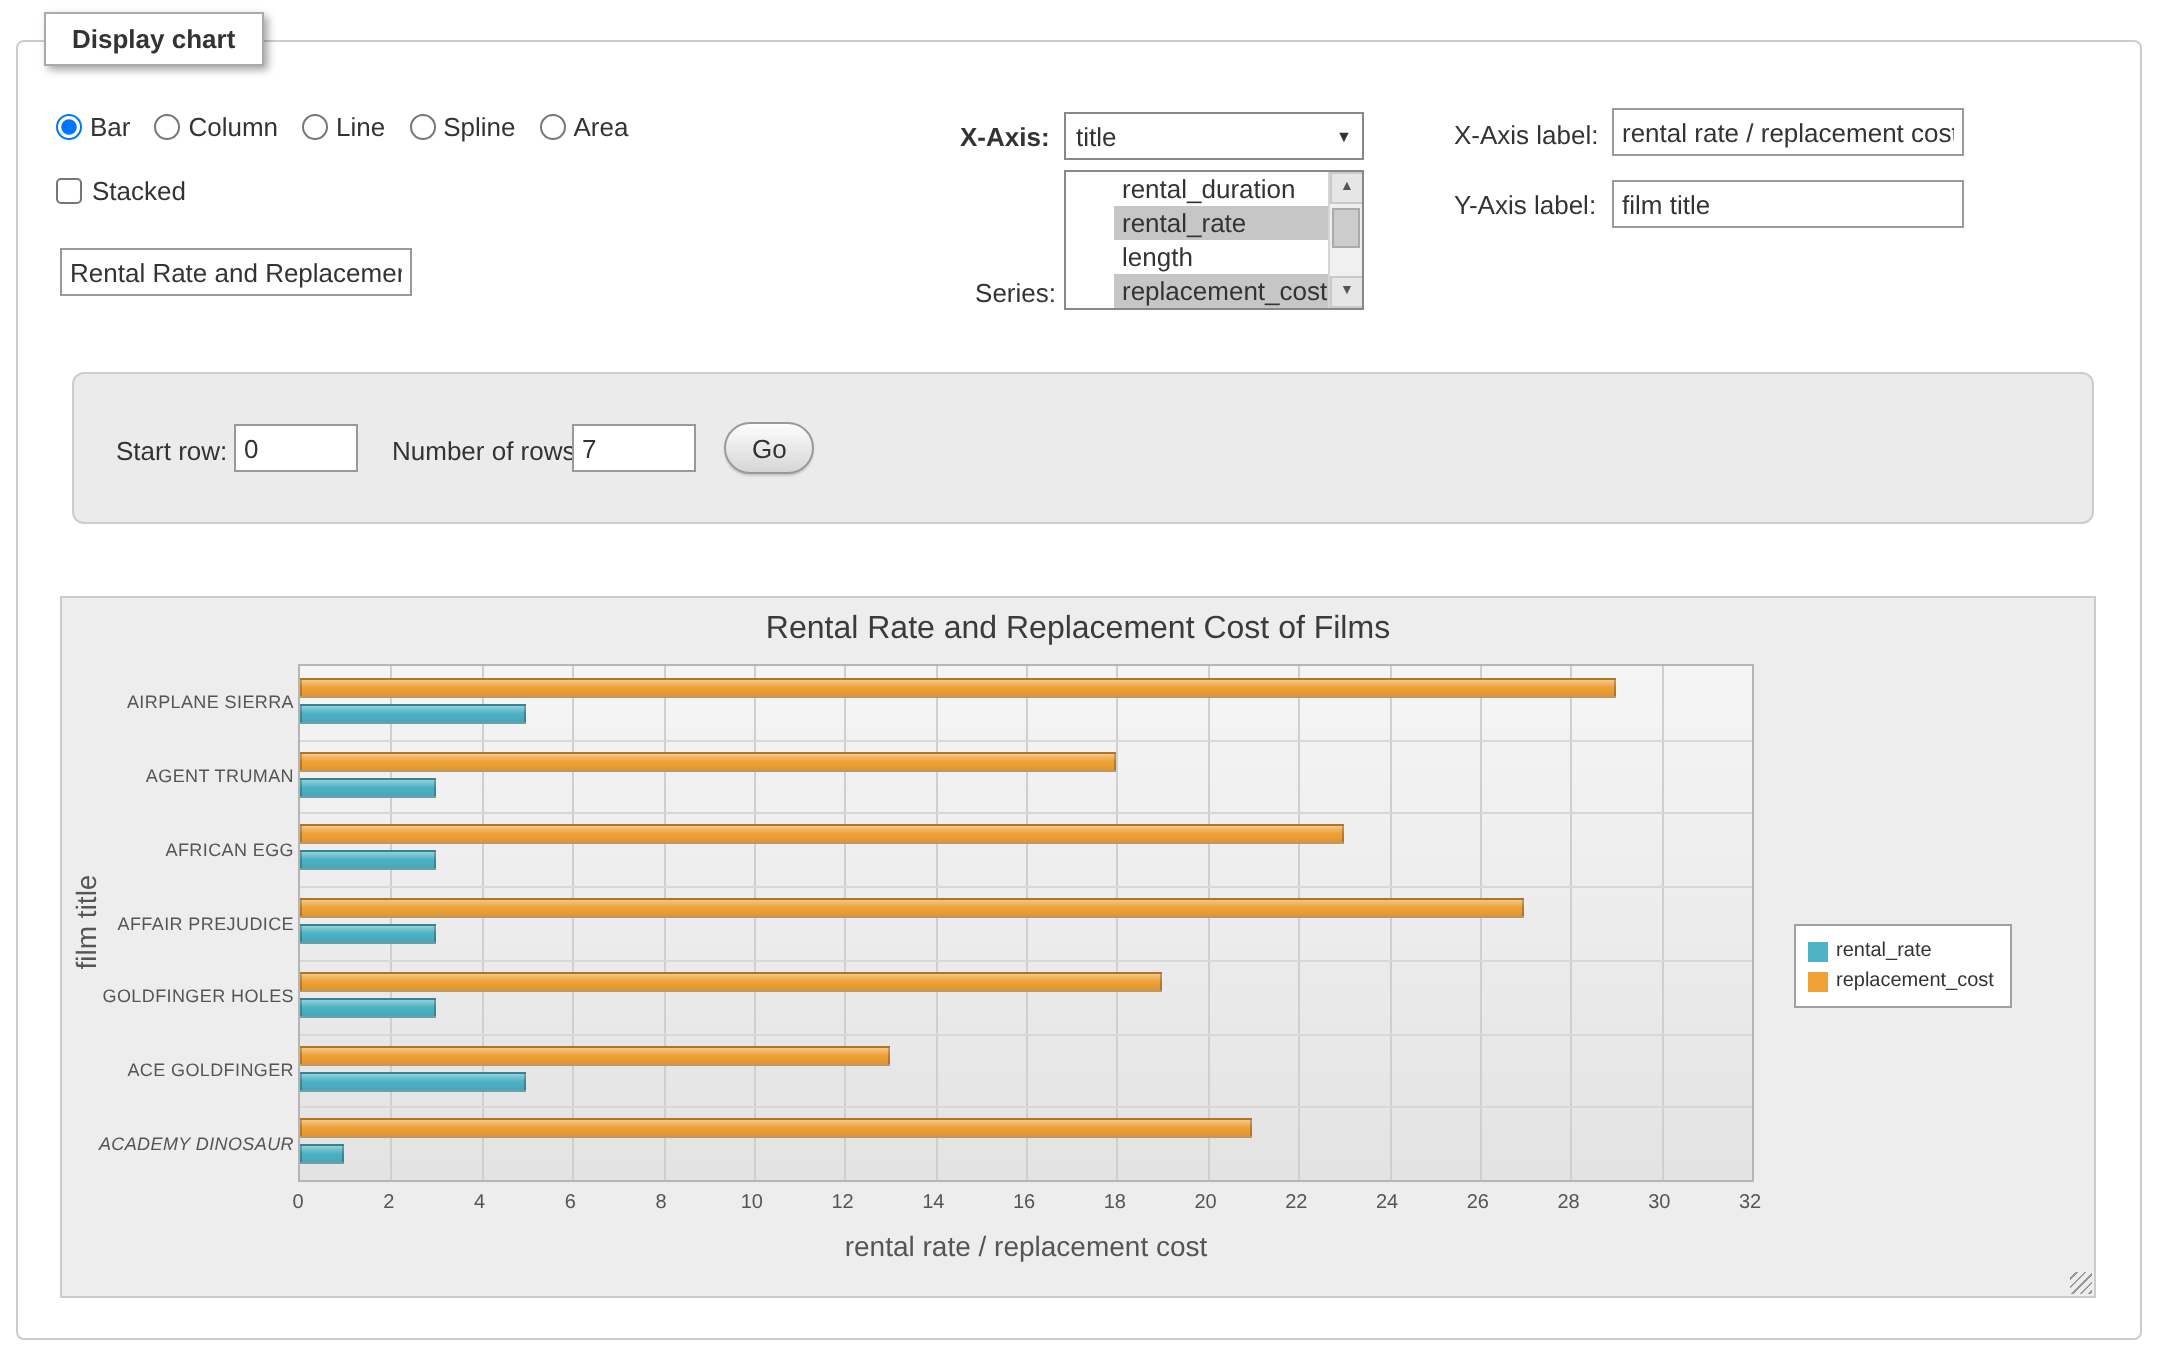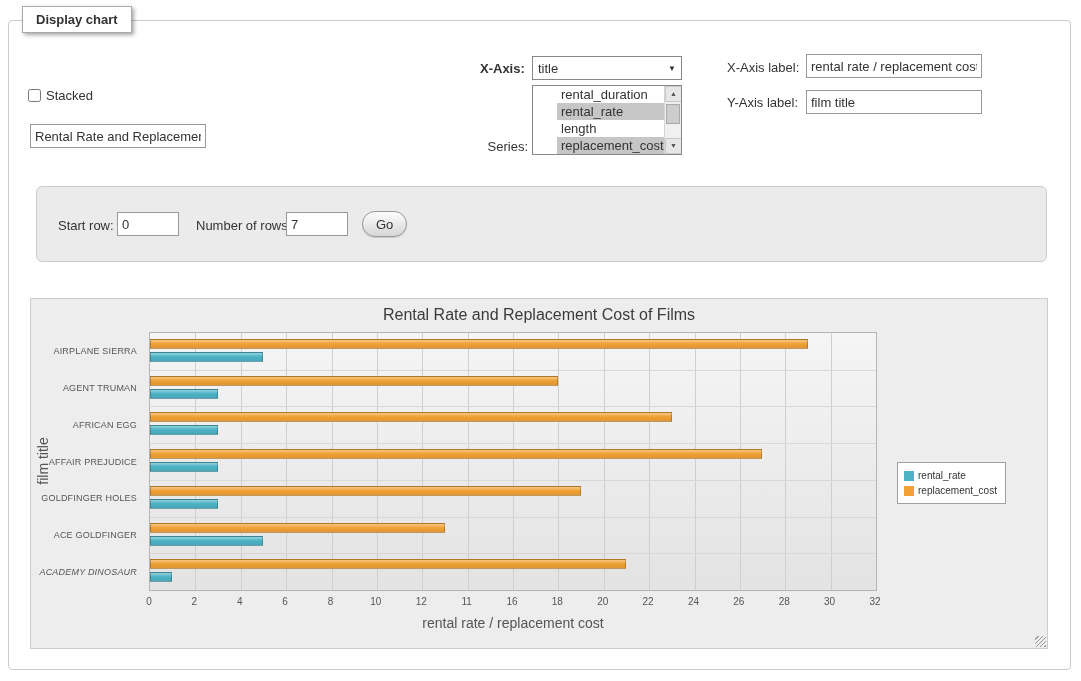--- a/index.html
+++ b/index.html
@@ -55,21 +55,21 @@
   .chart-panel { position:absolute; left:30px; top:298px; width:1018px; height:351px;
     background:#ededed; border:1px solid #ccc; }
   .chart-title { position:absolute; left:0; top:7px; width:100%; text-align:center;
     font-size:16px; color:#3b3b3b; }
   .plot-area { position:absolute; left:118px; top:33px; width:728px; height:259px;
     background:linear-gradient(#f5f5f5, #e3e3e3); border:1px solid #b5b5b5; }
   .gridline-v { position:absolute; top:0; bottom:0; width:1px; background:#cfcfcf; }
   .gridline-h { position:absolute; left:0; right:0; height:1px; background:#d8d8d8; }
   .bar { position:absolute; left:0; height:10px; border:1px solid rgba(0,0,0,0.22);
     background-image:linear-gradient(rgba(255,255,255,0.4), rgba(255,255,255,0) 45%, rgba(0,0,0,0.07)); }
-  .cat-labels { position:absolute; left:0; top:33px; width:112px; height:259px; }
+  .cat-labels { position:absolute; left:10px; top:33px; width:112px; height:259px; }
   .cat-label { position:absolute; right:6px; transform:translateY(-50%); font-size:9px;
     color:#555; white-space:nowrap; letter-spacing:0.2px; }
   .tick-labels { position:absolute; left:118px; top:297px; width:728px; height:14px; }
   .tick-label { position:absolute; transform:translateX(-50%); font-size:10px; color:#555; }
   .x-axis-title { position:absolute; left:118px; top:316px; width:728px; text-align:center;
     font-size:14px; color:#555; }
   .y-axis-title { position:absolute; left:12px; top:162px; transform:translate(-50%,-50%) rotate(-90deg);
     font-size:14px; color:#555; white-space:nowrap; }
   .chart-legend { position:absolute; left:866px; top:163px; background:#fff; border:1px solid #a0a0a0;
     padding:5px 8px 5px 6px; }
@@ -81,20 +81,42 @@
     cursor:se-resize; }
 </style>
 </head>
 <body>
 
 <div class="page">
 
   <div class="fieldset-border"></div>
   <div class="fieldset-legend">Display chart</div>
 
+  <div class="radio-group" id="chart-type-radios">
+      <label class="radio-item">
+        <input type="radio" name="charttype" checked="" style="">
+        <span>Bar</span>
+      </label>
+      <label class="radio-item">
+        <input type="radio" name="charttype" style="">
+        <span>Column</span>
+      </label>
+      <label class="radio-item">
+        <input type="radio" name="charttype" style="">
+        <span>Line</span>
+      </label>
+      <label class="radio-item">
+        <input type="radio" name="charttype" style="">
+        <span>Spline</span>
+      </label>
+      <label class="radio-item">
+        <input type="radio" name="charttype" style="">
+        <span>Area</span>
+      </label>
+    </div>
 
   <label class="check-row">
     <input type="checkbox" id="stacked-checkbox" style="">
     <span>Stacked</span>
   </label>
 
   <input type="text" class="abs title-input" value="Rental Rate and Replacemer" style="">
 
   <span class="field-label" style="left:480px; top:61px; width:48px; text-align:left;font-weight:bold;">X-Axis:</span>
   <div class="select-box">
@@ -180,21 +202,21 @@
         <div class="bar" style="top: 239.286px; width: 22.4606px; background-color: rgb(77, 179, 197);"></div>
       </div>
     <div class="tick-labels" id="tick-labels">
         <div class="tick-label" style="left: 0px;">0</div>
         <div class="tick-label" style="left: 45.375px;">2</div>
         <div class="tick-label" style="left: 90.75px;">4</div>
         <div class="tick-label" style="left: 136.125px;">6</div>
         <div class="tick-label" style="left: 181.5px;">8</div>
         <div class="tick-label" style="left: 226.875px;">10</div>
         <div class="tick-label" style="left: 272.25px;">12</div>
-        <div class="tick-label" style="left: 317.625px;">11</div>
+        <div class="tick-label" style="left: 317.625px;">14</div>
         <div class="tick-label" style="left: 363px;">16</div>
         <div class="tick-label" style="left: 408.375px;">18</div>
         <div class="tick-label" style="left: 453.75px;">20</div>
         <div class="tick-label" style="left: 499.125px;">22</div>
         <div class="tick-label" style="left: 544.5px;">24</div>
         <div class="tick-label" style="left: 589.875px;">26</div>
         <div class="tick-label" style="left: 635.25px;">28</div>
         <div class="tick-label" style="left: 680.625px;">30</div>
         <div class="tick-label" style="left: 726px;">32</div>
       </div>

